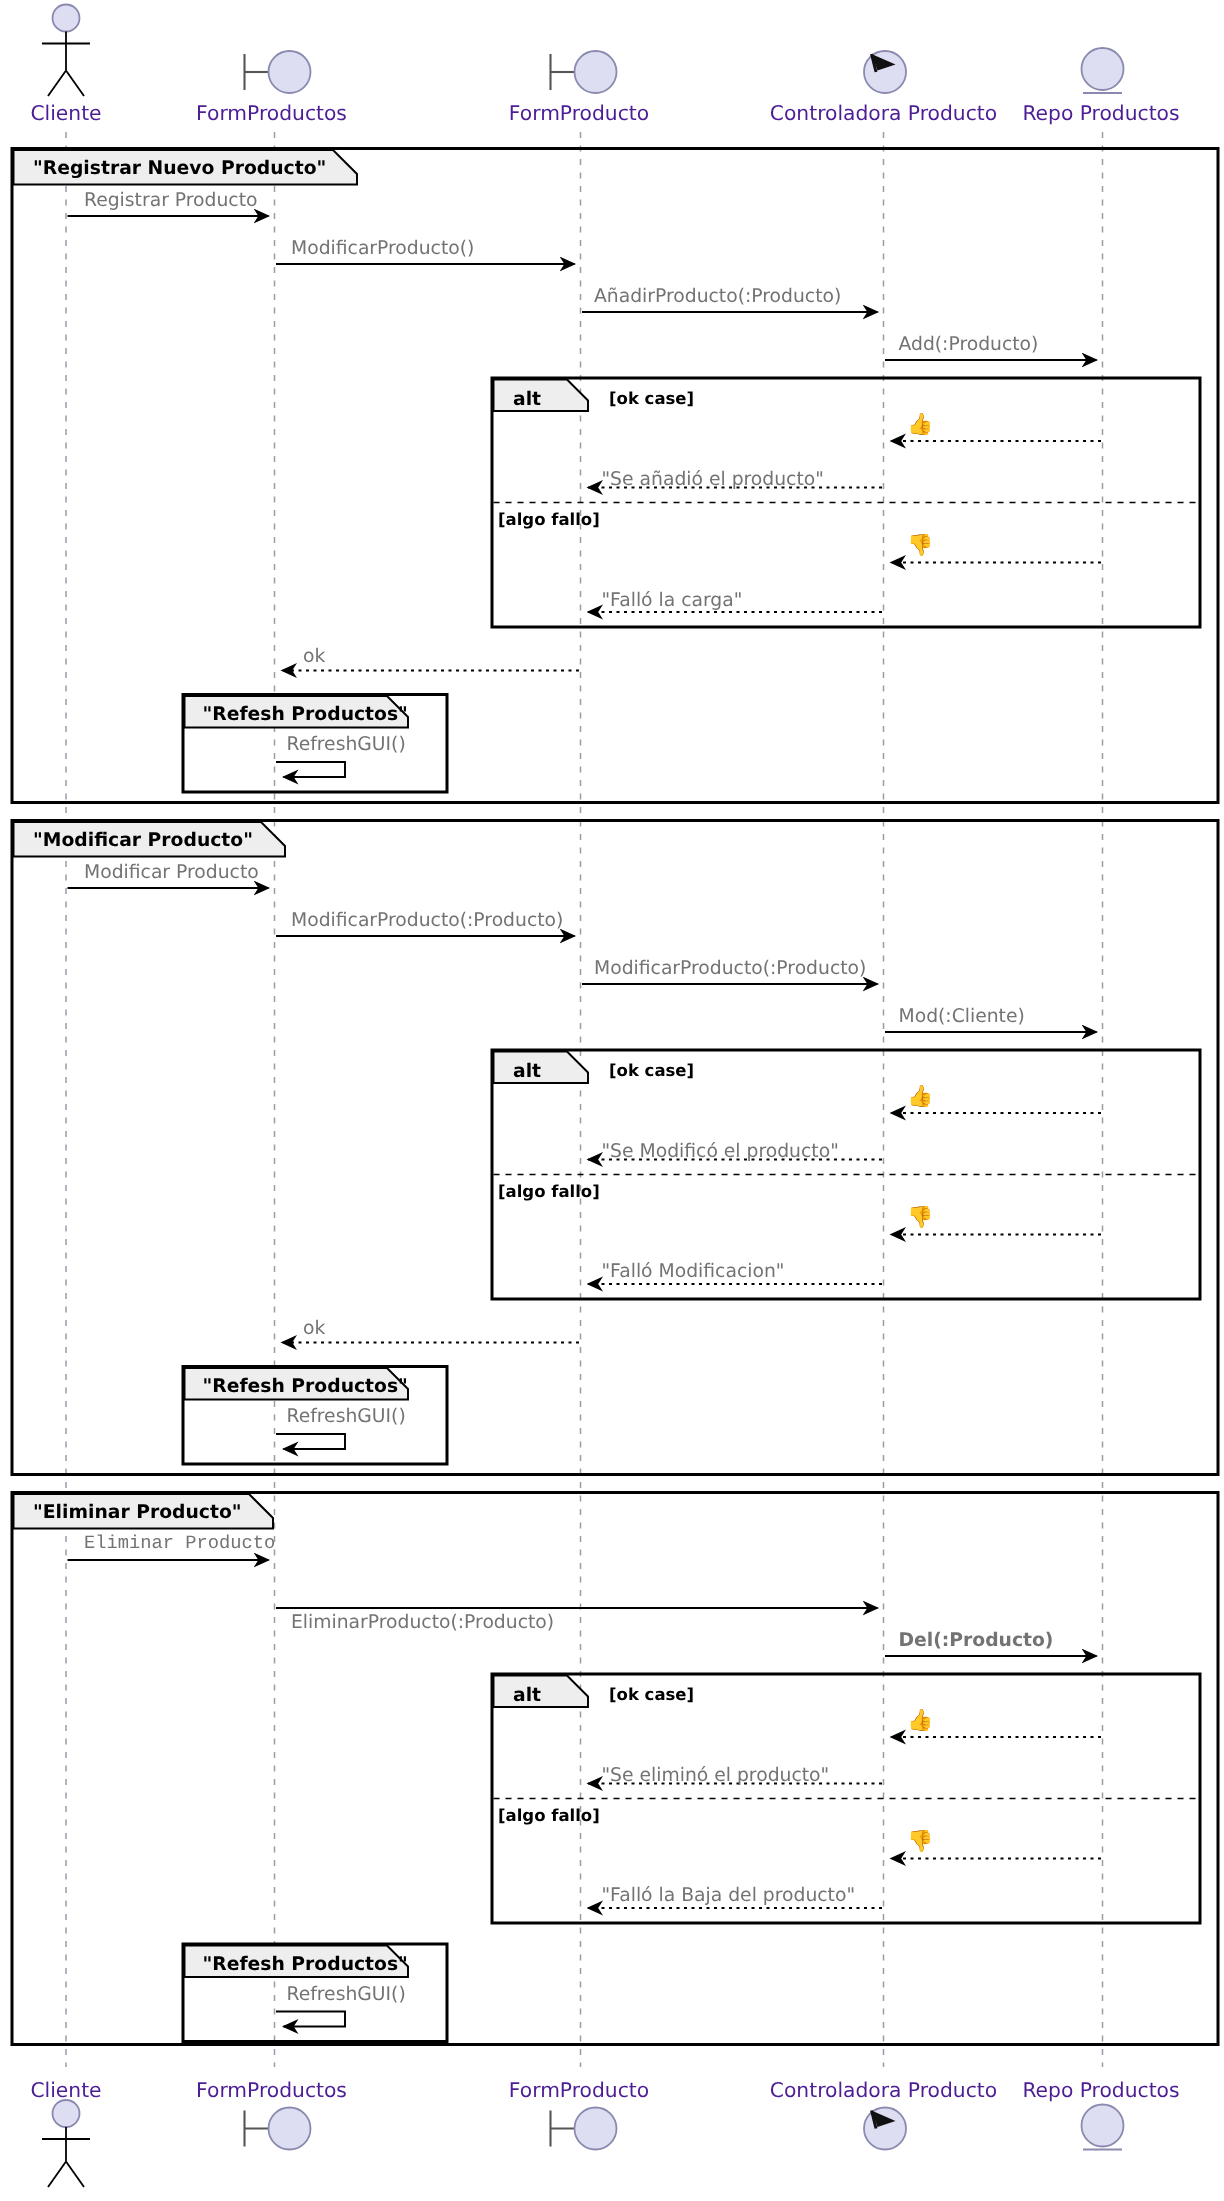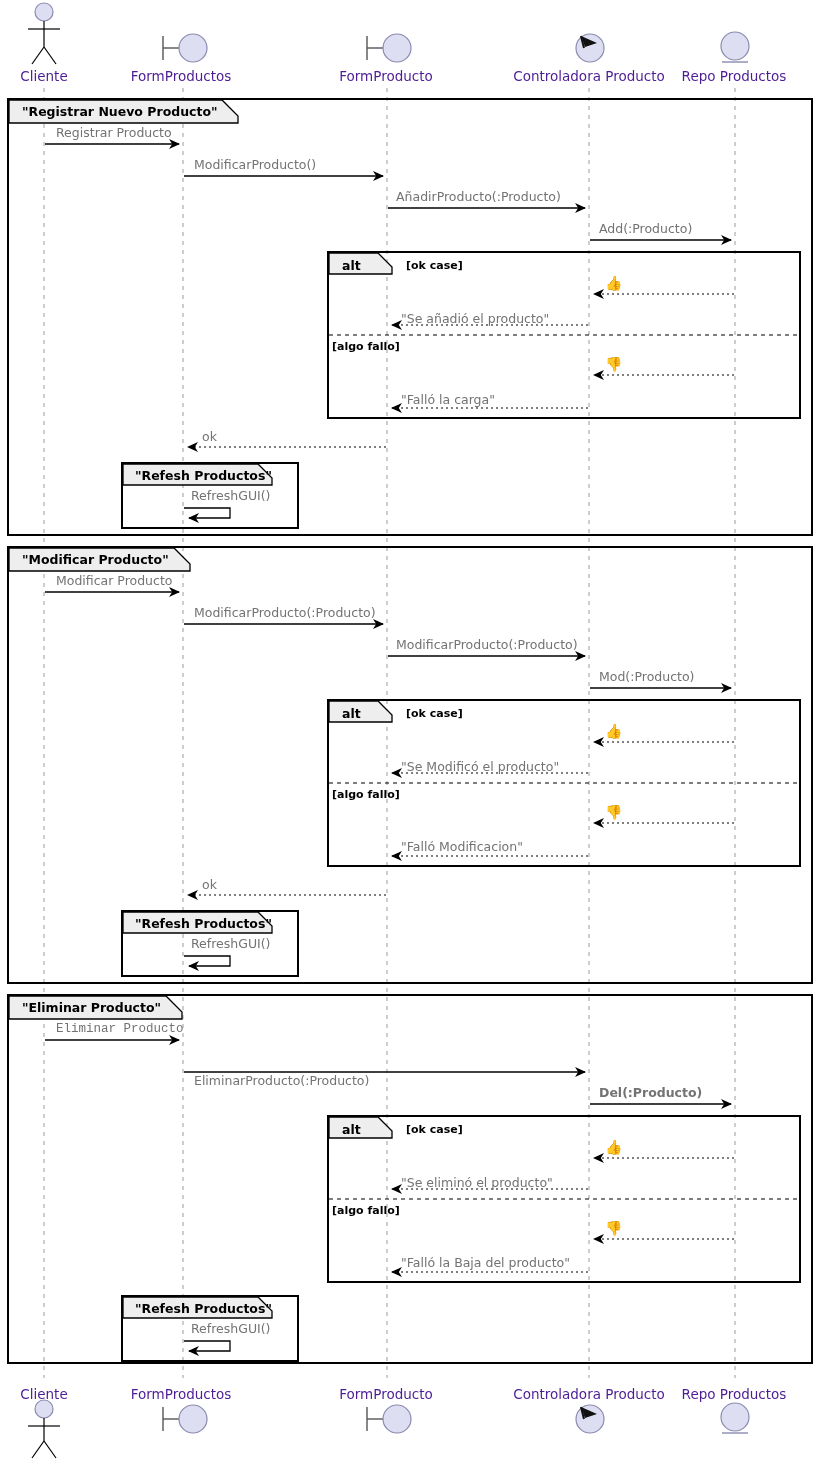--- a/index.html
+++ b/index.html
@@ -212,21 +212,21 @@
   <div class="lbl" style="left:401px;top:394px;">"Falló la carga"</div>
   <div class="lbl" style="left:202px;top:431px;">ok</div>
 
   <div class="fragname" style="left:135px;top:468px;">"Refesh Productos"</div>
   <div class="lbl" style="left:191px;top:490px;">RefreshGUI()</div>
 
   <div class="fragname" style="left:22px;top:552px;">"Modificar Producto"</div>
   <div class="lbl" style="left:56px;top:575px;">Modificar Producto</div>
   <div class="lbl" style="left:194px;top:607px;">ModificarProducto(:Producto)</div>
   <div class="lbl" style="left:396px;top:639px;">ModificarProducto(:Producto)</div>
-  <div class="lbl" style="left:599px;top:671px;">Mod(:Producto)</div>
+  <div class="lbl" style="left:599px;top:671px;">Mod(:Cliente)</div>
 
   <div class="fragname" style="left:342px;top:706px;">alt</div>
   <div class="guard" style="left:406px;top:707px;">[ok case]</div>
   <div class="guard" style="left:332px;top:788px;">[algo fallo]</div>
   <div class="glyph" style="left:605px;top:724px;">👍</div>
   <div class="glyph" style="left:605px;top:805px;">👎</div>
   <div class="lbl" style="left:401px;top:761px;">"Se Modificó el producto"</div>
   <div class="lbl" style="left:401px;top:841px;">"Falló Modificacion"</div>
   <div class="lbl" style="left:202px;top:879px;">ok</div>
 

